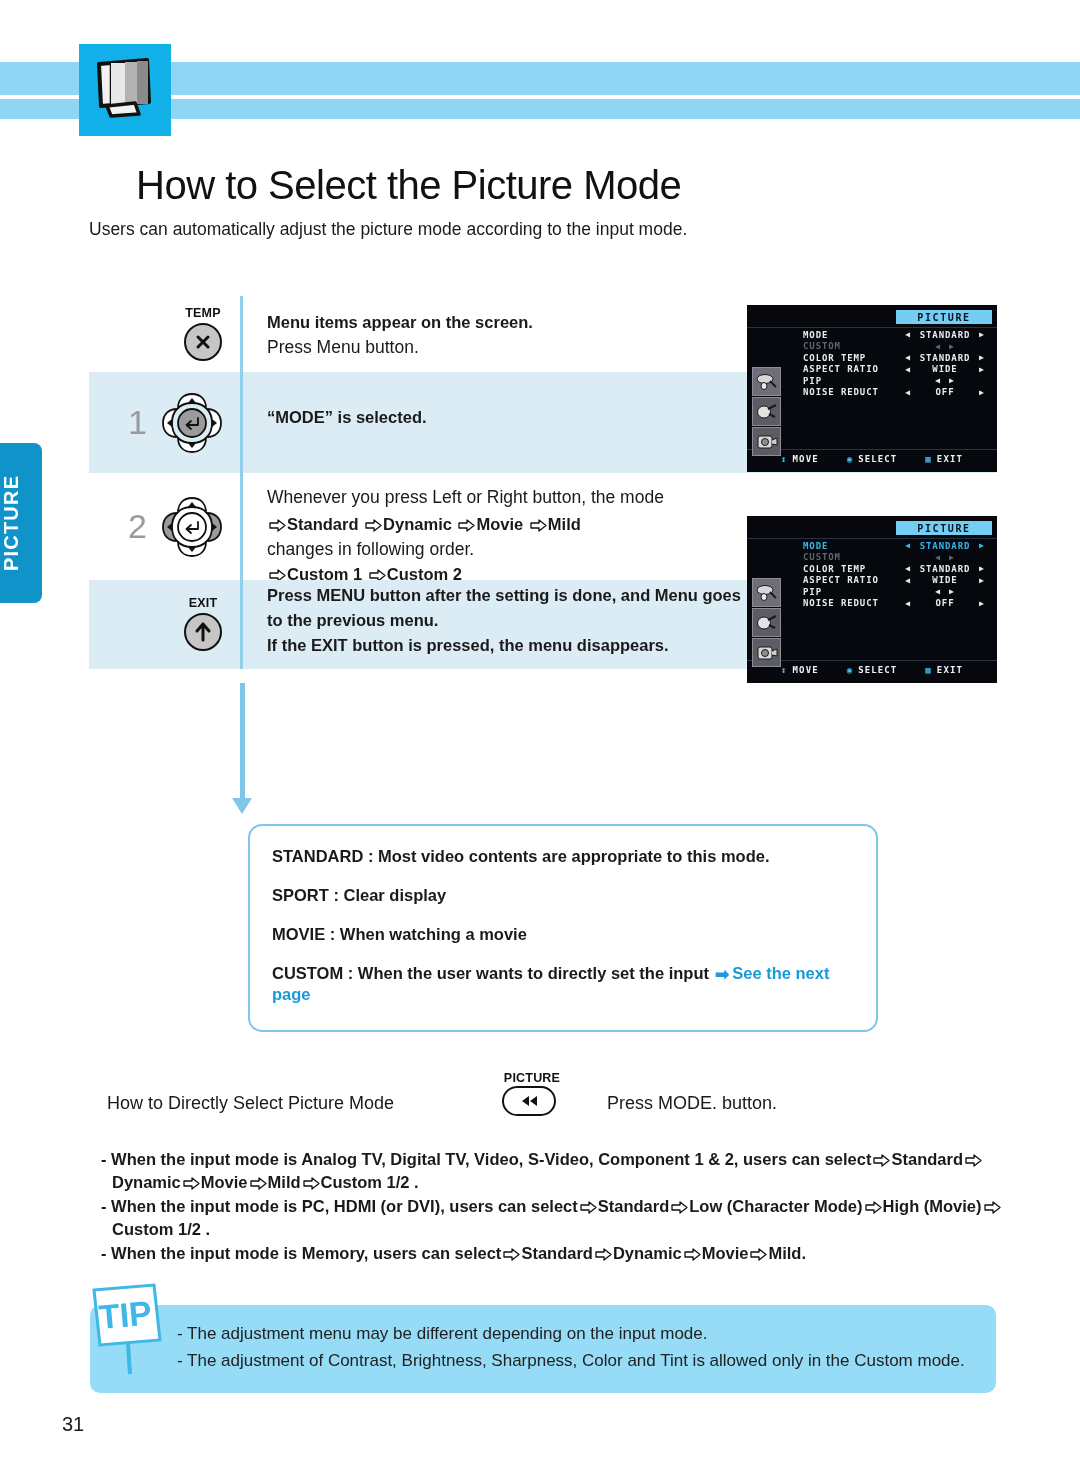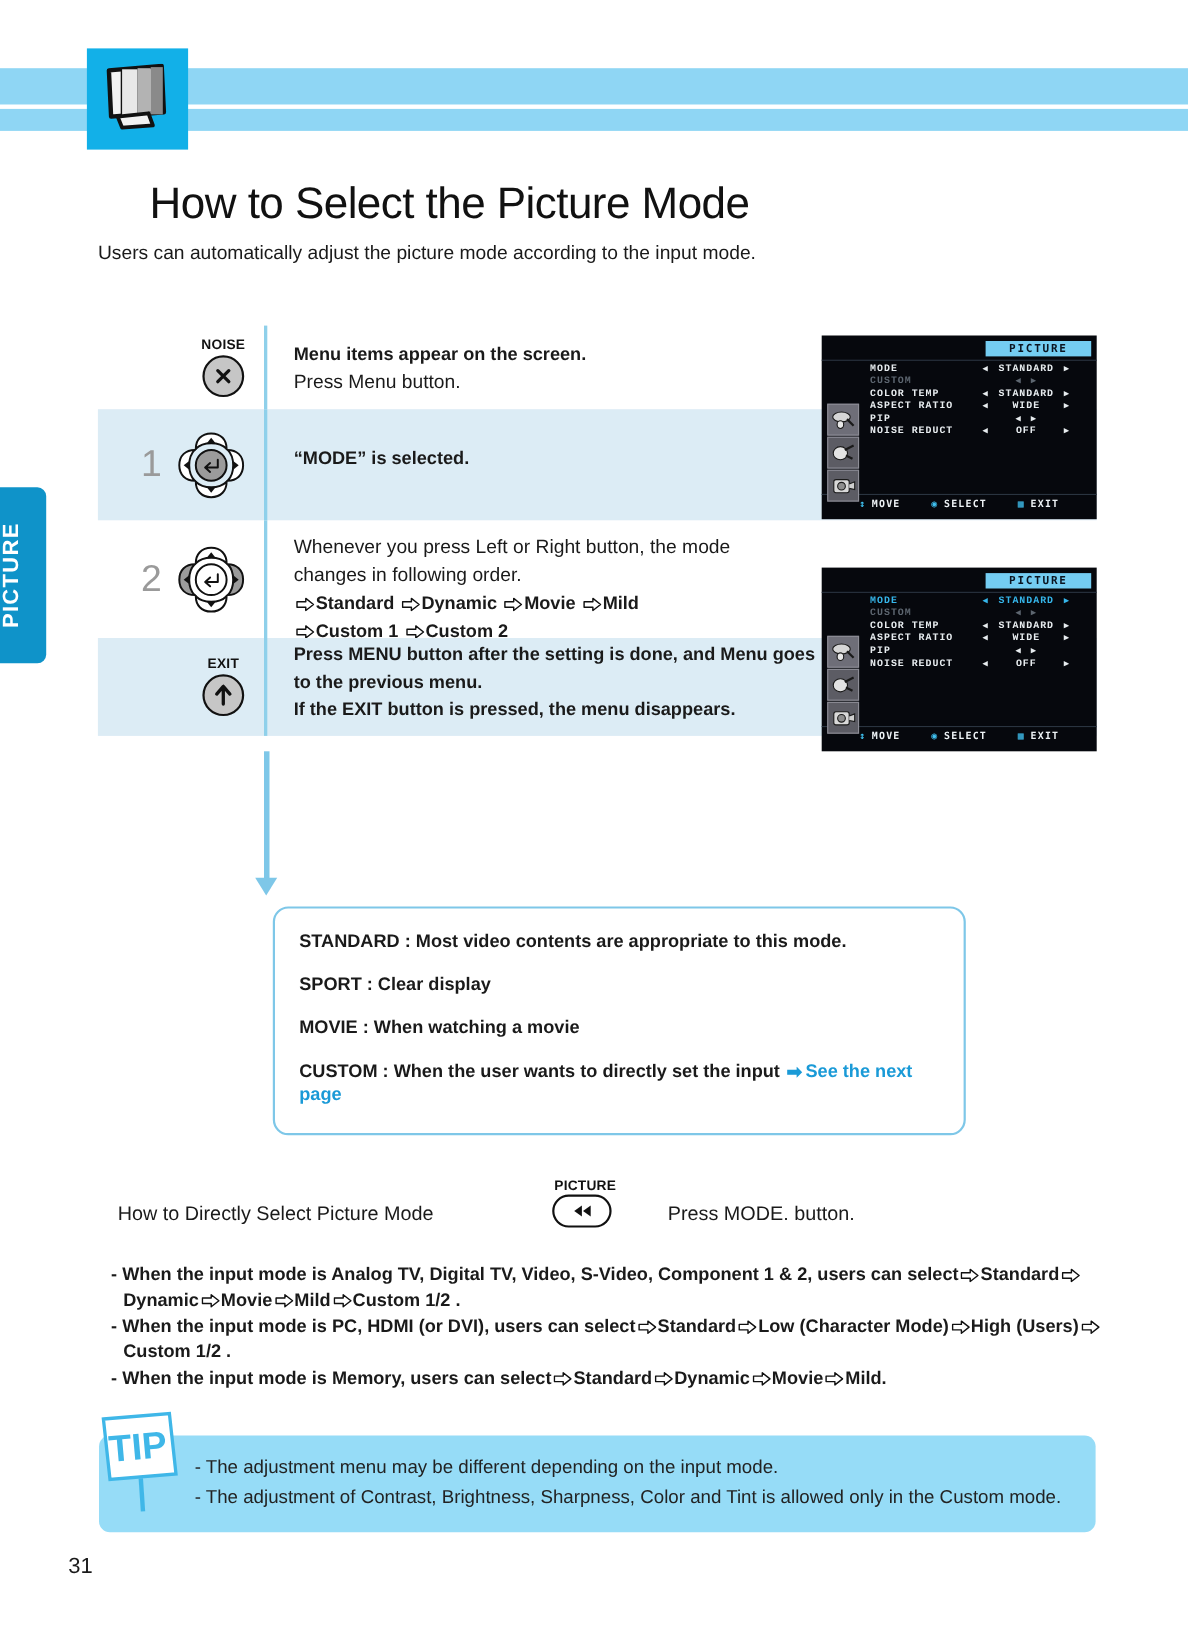--- a/index.html
+++ b/index.html
@@ -190,21 +190,21 @@
   .osd-iconcol {
     position: absolute; left: 5px; top: 62px; width: 29px;
   }
   .osd-ic {
     width: 29px; height: 29px; background: #5c5c64;
     border: 1px solid #8d8d96; margin-bottom: 1px;
     display: flex; align-items: center; justify-content: center;
   }
   .osd-ic.active { background: #6e6e78; }
   .osd-rows {
-    position: absolute; left: 44px; top: 24px; width: 200px; font-family: Liberation Mono, monospace;
+    position: absolute; left: 56px; top: 24px; width: 200px;
   }
   .osd-row {
     display: flex; align-items: center; height: 11.5px;
     font-size: 9px; font-weight: bold; letter-spacing: 0.9px;
     color: #e7ecef;
   }
   .osd-row .lbl { width: 86px; }
   .osd-row .ctl {
     width: 112px; display: flex; align-items: center; justify-content: center;
     gap: 4px;
@@ -263,21 +263,21 @@
 </div>
 
 <h1 class="page-title">How to Select the Picture Mode</h1>
 <div class="page-subtitle">Users can automatically adjust the picture mode according to the input mode.</div>
 
 <div class="steps">
 
   <div class="step-row" style="height:76px;">
     <div class="step-left">
       <div style="position:relative;width:48px;height:56px;">
-        <div class="btn-label" style="top:0;left:0;">NOISE</div>
+        <div class="btn-label" style="top:0;left:0;">TEMP</div>
         <div class="round-btn" style="position:absolute;top:17px;left:5px;">
           <svg width="20" height="20" viewBox="0 0 20 20">
             <path d="M5 5 L15 15 M15 5 L5 15" stroke="#111" stroke-width="3" stroke-linecap="round"></path>
           </svg>
         </div>
       </div>
     </div>
     <div class="divider-col"></div>
     <div class="step-body" style="padding-top:14px;">
       <div class="step-line bold">Menu items appear on the screen.</div>
@@ -320,35 +320,35 @@
         <path d="M41 30 L41 37 L30 37 M34 33 L29.5 37 L34 41" fill="none" stroke="#111" stroke-width="1.8" stroke-linecap="round" stroke-linejoin="round"></path>
         <path d="M35 10 L31 15 L39 15 Z" fill="#111"></path>
         <path d="M35 60 L31 55 L39 55 Z" fill="#111"></path>
         <path d="M10 35 L15 31 L15 39 Z" fill="#111"></path>
         <path d="M60 35 L55 31 L55 39 Z" fill="#111"></path>
       </svg>
     </div>
     <div class="divider-col"></div>
     <div class="step-body" style="">
       <div class="step-line">Whenever you press Left or Right button, the mode</div>
-      <div class="step-line">changes in following order.</div>
       <div class="step-line bold" style="margin-top:2px;">
         <span class="harrow"><svg width="17" height="13" viewBox="0 0 17 13">
               <path d="M1 4 L9 4 L9 1 L16 6.5 L9 12 L9 9 L1 9 Z" fill="#fff" stroke="#111" stroke-width="1.3" stroke-linejoin="round"></path>
             </svg></span><span>Standard</span>
         <span class="harrow"><svg width="17" height="13" viewBox="0 0 17 13">
               <path d="M1 4 L9 4 L9 1 L16 6.5 L9 12 L9 9 L1 9 Z" fill="#fff" stroke="#111" stroke-width="1.3" stroke-linejoin="round"></path>
             </svg></span><span>Dynamic</span>
         <span class="harrow"><svg width="17" height="13" viewBox="0 0 17 13">
               <path d="M1 4 L9 4 L9 1 L16 6.5 L9 12 L9 9 L1 9 Z" fill="#fff" stroke="#111" stroke-width="1.3" stroke-linejoin="round"></path>
             </svg></span><span>Movie</span>
         <span class="harrow"><svg width="17" height="13" viewBox="0 0 17 13">
               <path d="M1 4 L9 4 L9 1 L16 6.5 L9 12 L9 9 L1 9 Z" fill="#fff" stroke="#111" stroke-width="1.3" stroke-linejoin="round"></path>
             </svg></span><span>Mild</span>
       </div>
+      <div class="step-line">changes in following order.</div>
       <div class="step-line bold">
         <span class="harrow"><svg width="17" height="13" viewBox="0 0 17 13">
               <path d="M1 4 L9 4 L9 1 L16 6.5 L9 12 L9 9 L1 9 Z" fill="#fff" stroke="#111" stroke-width="1.3" stroke-linejoin="round"></path>
             </svg></span><span>Custom 1</span>
         <span class="harrow"><svg width="17" height="13" viewBox="0 0 17 13">
               <path d="M1 4 L9 4 L9 1 L16 6.5 L9 12 L9 9 L1 9 Z" fill="#fff" stroke="#111" stroke-width="1.3" stroke-linejoin="round"></path>
             </svg></span><span>Custom 2</span>
       </div>
     </div>
   </div>
@@ -416,21 +416,21 @@
           </svg></span><span>Custom 1/2 .</span></span>
   </div>
 
   <div class="bullet">
     <span>- When the input mode is PC, HDMI (or DVI), users can select</span><span class="harrow"><svg width="17" height="13" viewBox="0 0 17 13">
           <path d="M1 4 L9 4 L9 1 L16 6.5 L9 12 L9 9 L1 9 Z" fill="#fff" stroke="#111" stroke-width="1.3" stroke-linejoin="round"></path>
         </svg></span><span>Standard</span><span class="harrow"><svg width="17" height="13" viewBox="0 0 17 13">
           <path d="M1 4 L9 4 L9 1 L16 6.5 L9 12 L9 9 L1 9 Z" fill="#fff" stroke="#111" stroke-width="1.3" stroke-linejoin="round"></path>
         </svg></span><span>Low (Character Mode)</span><span class="harrow"><svg width="17" height="13" viewBox="0 0 17 13">
           <path d="M1 4 L9 4 L9 1 L16 6.5 L9 12 L9 9 L1 9 Z" fill="#fff" stroke="#111" stroke-width="1.3" stroke-linejoin="round"></path>
-        </svg></span><span>High (Users)</span><span class="harrow"><svg width="17" height="13" viewBox="0 0 17 13">
+        </svg></span><span>High (Movie)</span><span class="harrow"><svg width="17" height="13" viewBox="0 0 17 13">
           <path d="M1 4 L9 4 L9 1 L16 6.5 L9 12 L9 9 L1 9 Z" fill="#fff" stroke="#111" stroke-width="1.3" stroke-linejoin="round"></path>
         </svg></span>
     <span class="ind"><span>Custom 1/2 .</span></span>
   </div>
 
   <div class="bullet" style="">
     <span>- When the input mode is Memory, users can select</span><span class="harrow"><svg width="17" height="13" viewBox="0 0 17 13">
           <path d="M1 4 L9 4 L9 1 L16 6.5 L9 12 L9 9 L1 9 Z" fill="#fff" stroke="#111" stroke-width="1.3" stroke-linejoin="round"></path>
         </svg></span><span>Standard</span><span class="harrow"><svg width="17" height="13" viewBox="0 0 17 13">
           <path d="M1 4 L9 4 L9 1 L16 6.5 L9 12 L9 9 L1 9 Z" fill="#fff" stroke="#111" stroke-width="1.3" stroke-linejoin="round"></path>

